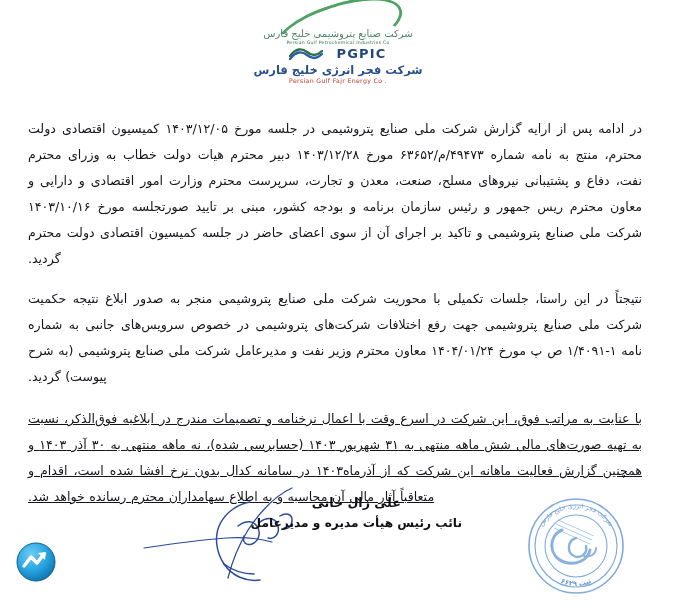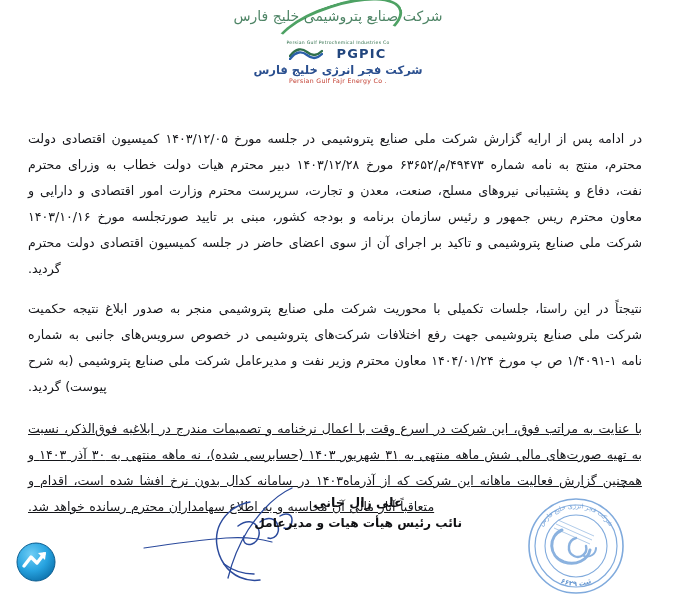--- a/index.html
+++ b/index.html
@@ -46,25 +46,25 @@
     width: 128px;
     height: 46px;
     border: 3px solid #3f9b57;
     border-radius: 50%;
     border-bottom-color: transparent;
     border-left-color: transparent;
     transform: rotate(-18deg);
     opacity: .92;
   }
   .pgpic-script {
-    font-size: 14px;
+    font-size: 10px;
     color: #2f6f4b;
     letter-spacing: .2px;
     line-height: 1;
-    margin-bottom: 18px;
+    margin-bottom: 2px;
     opacity: .85;
     white-space: nowrap;
   }
   .pgpic-sub {
     font-size: 4.6px;
     color: #2f6f4b;
     letter-spacing: .25px;
     line-height: 1;
     direction: ltr;
     white-space: nowrap;
@@ -107,21 +107,21 @@
     position: absolute;
     top: 112px;
     right: 34px;
     left: 28px;
   }
   .para {
     text-align: justify;
     text-align-last: left;
     font-size: 12.6px;
     line-height: 26px;
-    margin: 14px 0 14px 0;
+    margin: 4px 0 14px 0;
     color: #15161a;
     word-spacing: .5px;
   }
   .para.p2 { margin-bottom: 16px; }
   .para.p3 { margin-bottom: 0; text-decoration: underline; }
 
   
   .sign-area {
     position: absolute;
     top: 492px;
@@ -217,21 +217,21 @@
       <path d="M96 40 C104 34, 112 34, 116 42 C119 48, 116 56, 110 58
                C104 60, 100 56, 102 50"></path>
       <path d="M118 36 C126 30, 134 32, 136 40 C138 48, 132 54, 126 52"></path>
       <path d="M138 30 C144 26, 150 28, 150 34 C150 40, 146 44, 142 42"></path>
       <path d="M82 78 C90 84, 100 88, 112 88"></path>
     </g>
   </svg>
 
   <div class="sign-text">
     <div class="sign-name">علی زال خانی</div>
-    <div class="sign-title">نائب رئیس هیأت هیات و مدیرعامل</div>
+    <div class="sign-title">نائب رئیس هیأت مدیره و مدیرعامل</div>
   </div>
 
   <svg class="stamp" viewBox="0 0 116 104">
     <g stroke="#6f9fd8" fill="none" opacity="0.88">
       <circle cx="58" cy="52" r="47" stroke-width="1.6"></circle>
       <circle cx="58" cy="52" r="41" stroke-width="1.2"></circle>
       <circle cx="58" cy="52" r="31" stroke-width="1.1"></circle>
     </g>
     <g stroke="#6f9fd8" fill="none" opacity="0.8" stroke-linecap="round">
       <path d="M44 36 C30 42, 30 62, 46 68 C58 72, 70 66, 72 56" stroke-width="3"></path>

